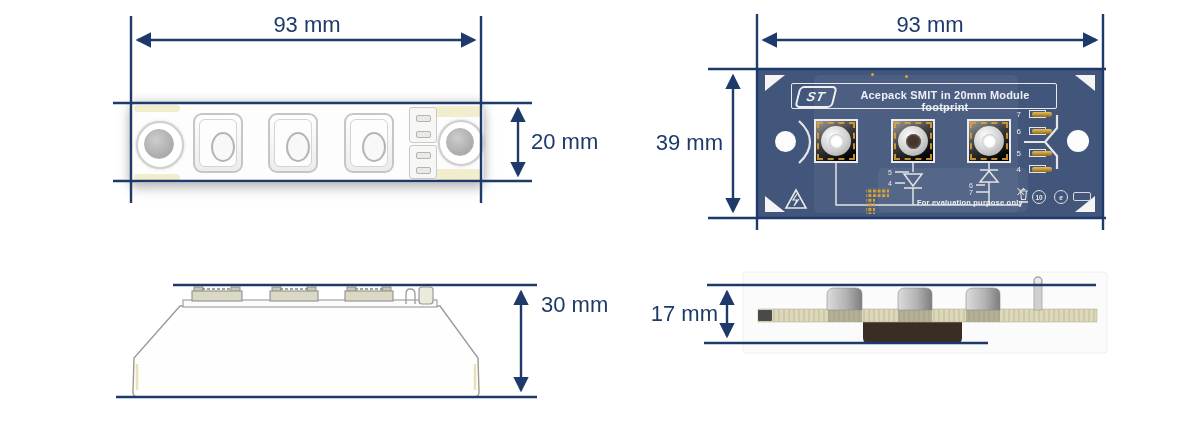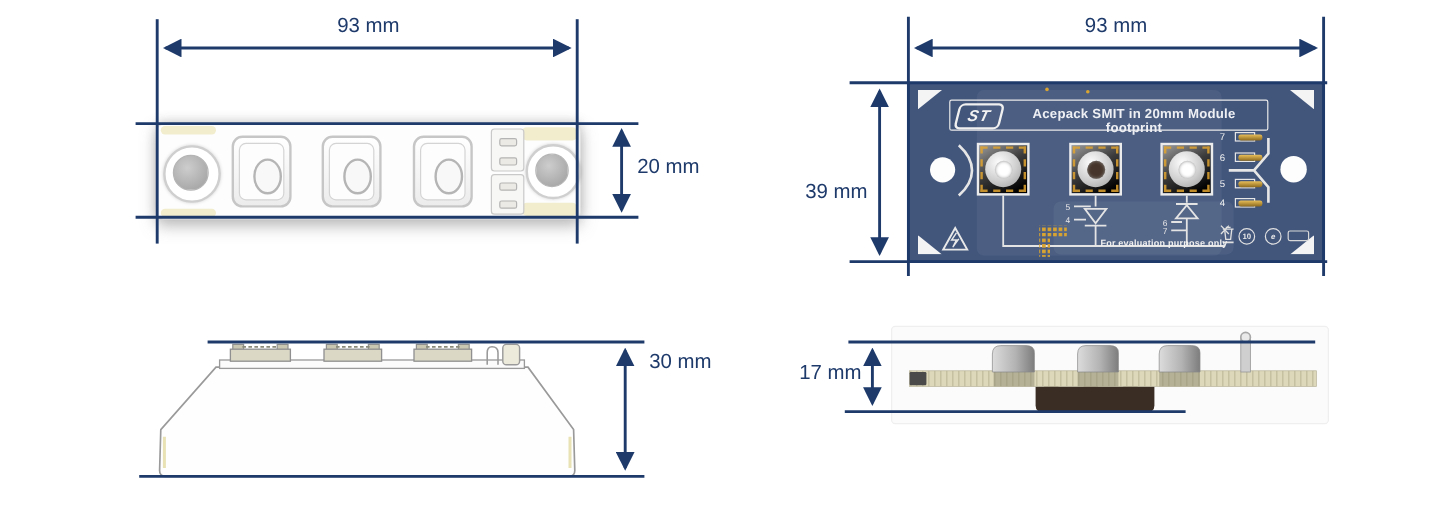--- a/index.html
+++ b/index.html
@@ -1,19 +1,19 @@
 <!DOCTYPE html>
 <html><head>
 <meta charset="utf-8">
 <style>
   html,body{margin:0;padding:0;background:#fff;}
   #canvas{position:relative;width:1200px;height:430px;background:#fff;overflow:hidden;
           font-family:"Liberation Sans",sans-serif;}
   .abs{position:absolute;}
-  .dim-label{position:absolute;color:#1e3a6b;font-size:17px;line-height:1.1;
+  .dim-label{position:absolute;color:#1e3a6b;font-size:22px;line-height:1.1;
              font-family:"Liberation Sans",sans-serif;white-space:nowrap;}
   .ctr{text-align:center;} .rt{text-align:right;} .lt{text-align:left;}
 
   
   #module-top{left:130px;top:103px;width:352px;height:78px;background:#fdfdfd;
     border:1px solid #e3e3e3;border-radius:6px;
     box-shadow:0 5px 12px rgba(120,120,120,.5),0 -3px 8px rgba(160,160,160,.33);}
   .cream{position:absolute;background:#f2edcd;border-radius:4px;}
   .hole-outer{position:absolute;border-radius:50%;background:#fff;border:2px solid #cfcfcf;
     box-shadow:0 0 3px rgba(0,0,0,.18);}
@@ -289,17 +289,17 @@
 
       <path d="M707,285 H1096"></path>
       <path d="M704,343 H988"></path>
       <path d="M727,292 V336" marker-start="url(#ah)" marker-end="url(#ah)"></path>
     </g>
   </svg>
 
   <div class="dim-label ctr" style="left:252px;top:13px;width:110px;z-index:40;">93 mm</div>
   <div class="dim-label lt" style="left:531px;top:130px;z-index:40;">20 mm</div>
   <div class="dim-label ctr" style="left:875px;top:13px;width:110px;z-index:40;">93 mm</div>
-  <div class="dim-label rt" style="left:645px;top:131px;width:78px;z-index:40;margin-top:20px;">39 mm</div>
+  <div class="dim-label rt" style="left:645px;top:131px;width:78px;z-index:40;">39 mm</div>
   <div class="dim-label lt" style="left:541px;top:293px;z-index:40;">30 mm</div>
   <div class="dim-label rt" style="left:640px;top:302px;width:78px;z-index:40;">17 mm</div>
 
 </div>
 
 </body></html>

